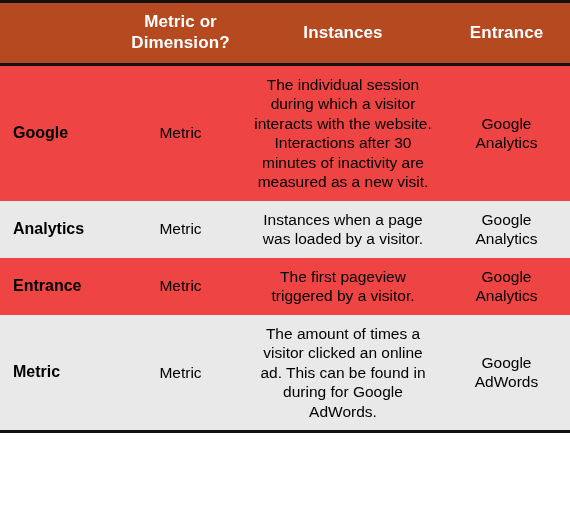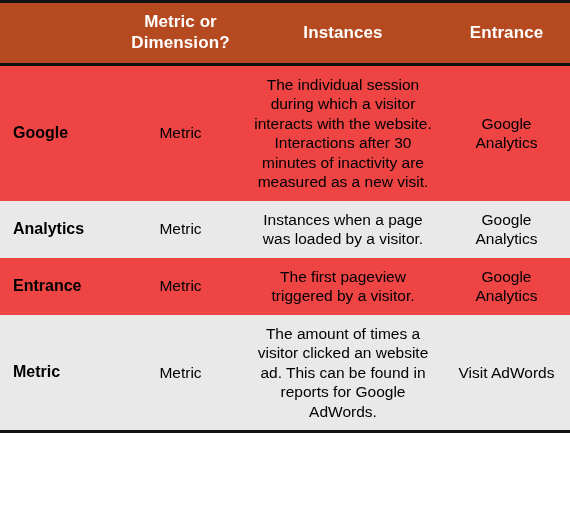--- a/index.html
+++ b/index.html
@@ -128,18 +128,18 @@
       </tr>
       <tr class="row-plain">
         <td class="cell-term">Entrance</td>
         <td class="cell-type">Metric</td>
         <td class="cell-definition">The first pageview triggered by a visitor.</td>
         <td class="cell-solution">Google Analytics</td>
       </tr>
       <tr class="row-shaded row-last">
         <td class="cell-term">Metric</td>
         <td class="cell-type">Metric</td>
-        <td class="cell-definition">The amount of times a visitor clicked an website ad. This can be found in reports for Google AdWords.</td>
-        <td class="cell-solution">Visit AdWords</td>
+        <td class="cell-definition">The amount of times a visitor clicked an online ad. This can be found in during for Google AdWords.</td>
+        <td class="cell-solution">Google AdWords</td>
       </tr>
     </tbody>
   </table>
 </div>
 
 </body></html>

